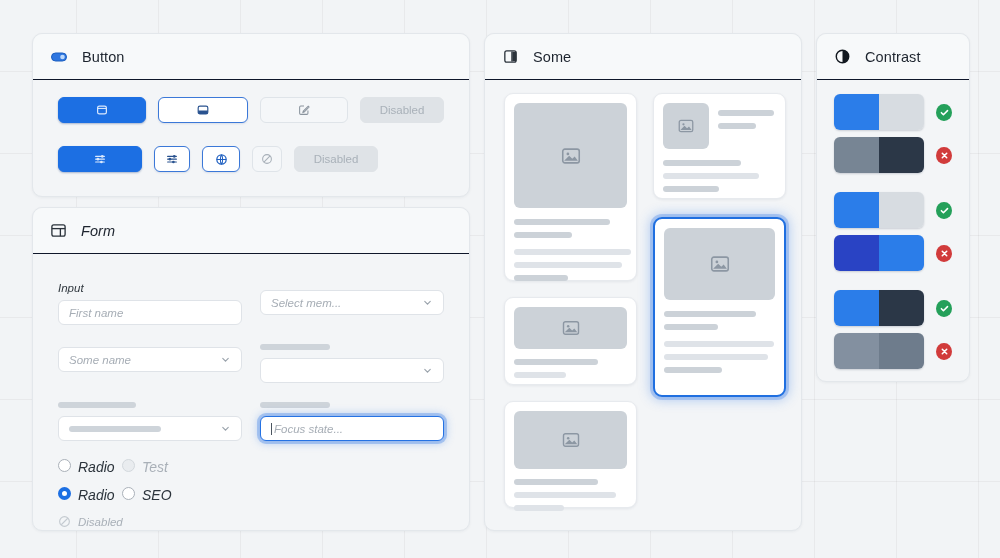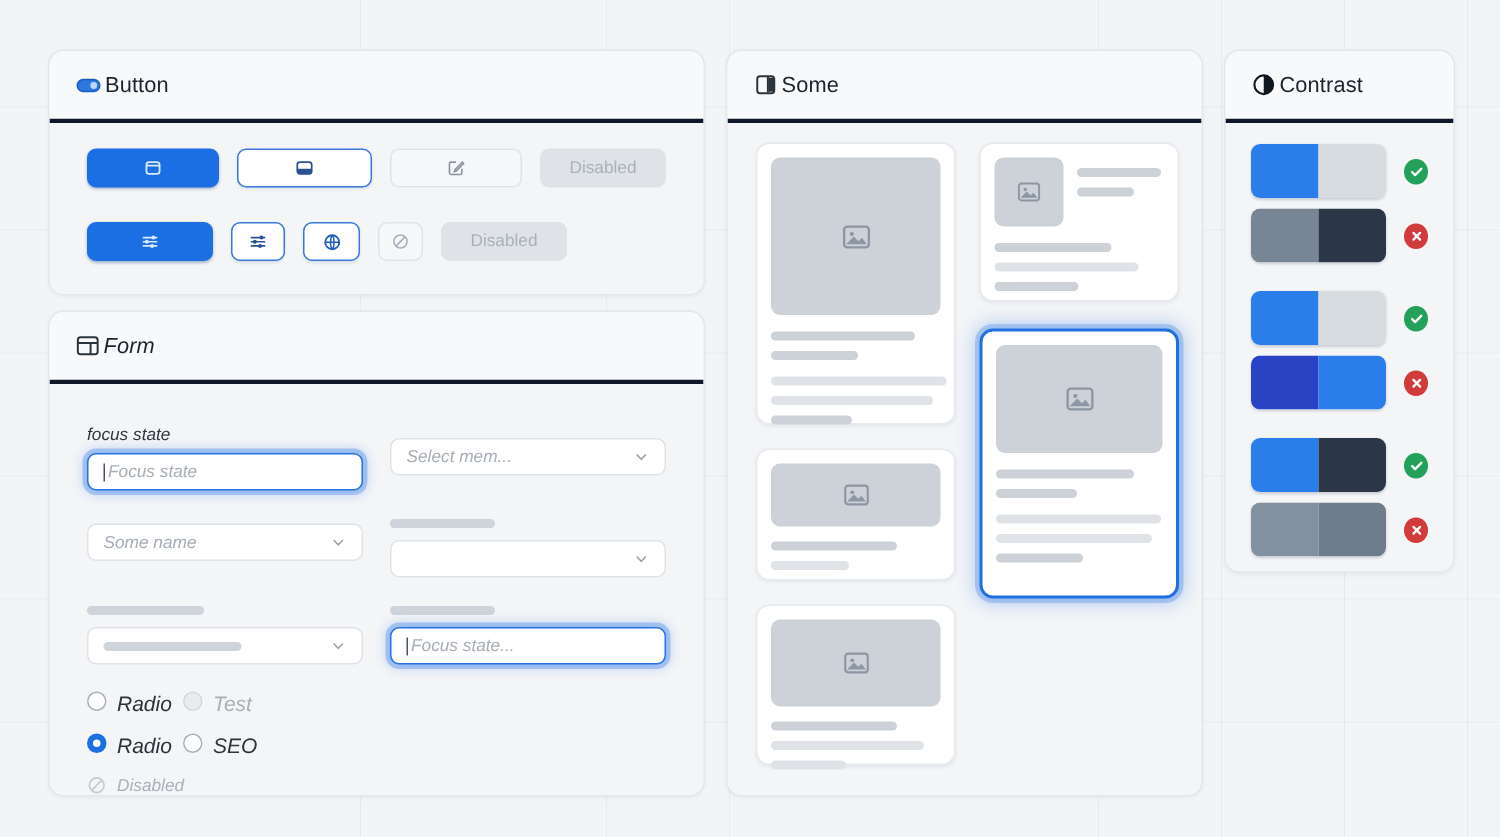--- a/index.html
+++ b/index.html
@@ -16,22 +16,22 @@
     -webkit-font-smoothing:antialiased;
   }
   .panel{
     position:absolute;
     background:#f3f5f7;
     border:1px solid #e3e7eb;
     border-radius:10px;
     box-shadow:0 1px 3px rgba(16,30,54,.05);
   }
   .panel-head{
-    height:45px;display:flex;align-items:center;gap:2px;
-    padding:0 17px;border-bottom:3px solid #0f172a;
+    height:45px;display:flex;align-items:center;gap:14px;
+    padding:0 17px;border-bottom:1px solid #0f172a;
     background:#f7f9fa;border-radius:10px 10px 0 0;
   }
   .panel-title{font-size:14.5px;color:#1d242e;letter-spacing:.1px;}
   .panel-body{padding:14px 17px;}
 
   
   #panel-button{left:32px;top:33px;width:436px;height:162px;}
   .btn-row{display:flex;align-items:center;gap:12px;padding-left:8px;}
   .btn-row.r1{margin-top:17px;}
   .btn-row.r2{margin-top:23px;}
@@ -191,28 +191,27 @@
           <rect x="2" y="3" width="14" height="12" rx="2" fill="none" stroke="#2b333b" stroke-width="1.4"></rect>
           <path d="M2 7h14" stroke="#2b333b" stroke-width="1.4"></path>
           <path d="M11 7v8" stroke="#2b333b" stroke-width="1.4"></path>
         </svg>
     </span>
     <span class="panel-title">Form</span>
   </div>
   <div class="panel-body">
     <div class="form-grid">
 
-
       <div class="fld">
-        <div class="fld-label focus">focus state</div>
-        <div class="inp focused">
-          <span class="caret"></span>
-          <span>Focus state</span>
-        </div>
-      </div>
+        <div class="fld-label">Input</div>
+        <div class="inp">
+          <span>First name</span>
+        </div>
+      </div>
+
 
       <div class="fld" style="margin-top:22px">
         <div class="inp sel">
           <span>Select mem...</span>
           <span class="chev">
             <svg width="11" height="11" viewBox="0 0 12 12">
                 <path d="M3 4.7 6 7.8 9 4.7" fill="none" stroke="#9aa3ac" stroke-width="1.2" stroke-linecap="round"></path>
               </svg>
           </span>
         </div>

